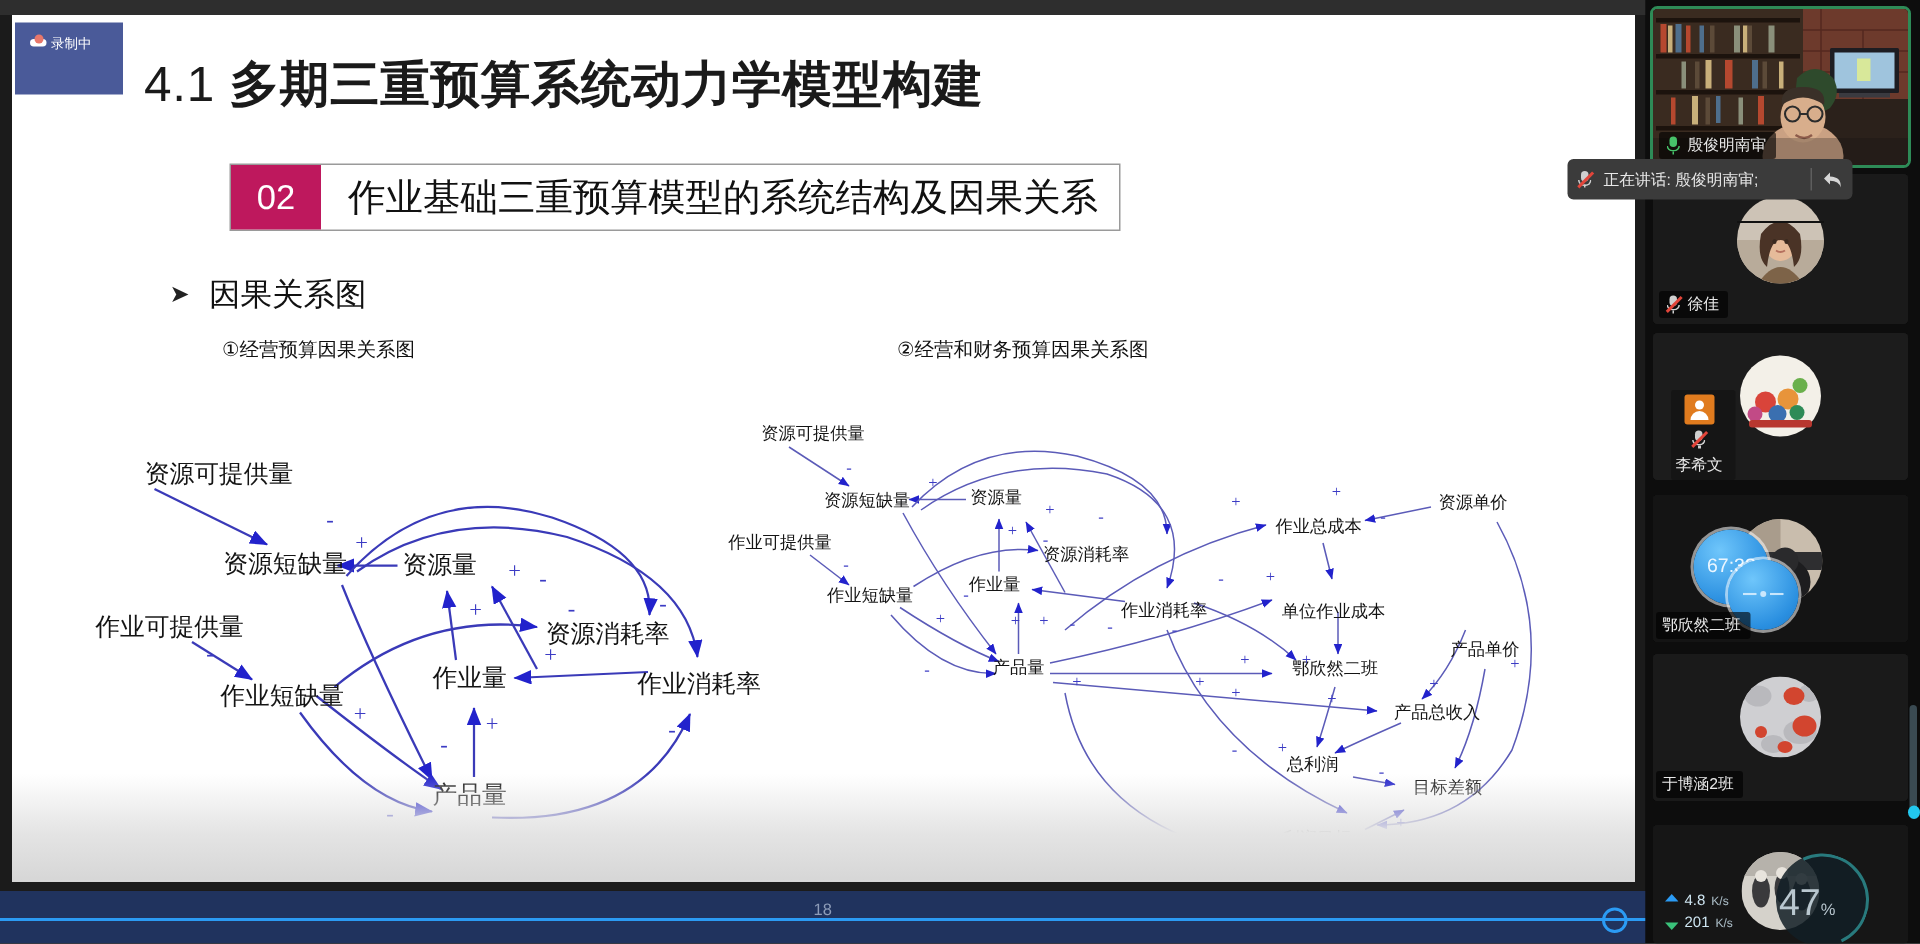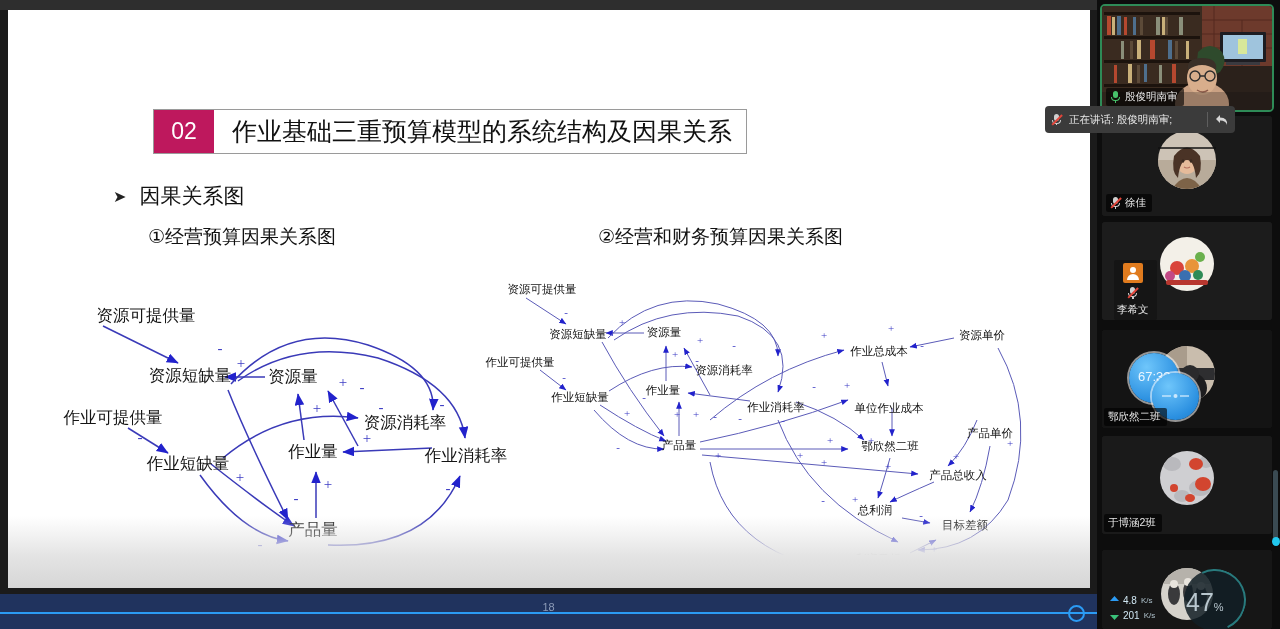--- a/index.html
+++ b/index.html
@@ -31,21 +31,21 @@
       border:1px solid #9a9a9a; background:#fff; }
   .section-num { width:60px; background:#be185d; color:#fff; font-size:23px;
       display:flex; align-items:center; justify-content:center; }
   .section-txt { padding:0 14px 0 18px; display:flex; align-items:center; font-size:25px;
       color:#111; white-space:nowrap; font-weight:500; }
 
   .bullet { position:absolute; left:105px; top:172px; font-size:21px; color:#111;
       display:flex; align-items:center; gap:13px; white-space:nowrap; }
   .arrowhead { color:#222; font-size:16px; }
 
-  .cap { position:absolute; font-size:19px; color:#111; white-space:nowrap; }
+  .cap { position:absolute; font-size:13px; color:#111; white-space:nowrap; }
   #cap1 { left:140px; top:214px; }
   #cap2 { left:590px; top:214px; }
 
   .diagram { position:absolute; }
   #d1 { left:20px; top:250px; width:530px; height:320px; }
   #d2 { left:470px; top:240px; width:620px; height:340px; }
 
   .node { position:absolute; transform:translate(-50%,-50%); white-space:nowrap;
       color:#141414; font-family:"Liberation Serif","DejaVu Serif",serif; }
   #d1 .node { font-size:16.5px; }
@@ -128,21 +128,29 @@
 </head>
 <body>
 
 <div id="root">
 
   <div id="stage">
     <div id="topbar"></div>
 
     <div id="slide">
 
-
+      <div class="rec-badge">
+        <span class="rec-cloud"></span>
+        <span>录制中</span>
+      </div>
+
+      <div class="slide-title">
+        <span class="num">4.1</span>
+        <span class="tt">多期三重预算系统动力学模型构建</span>
+      </div>
 
       <div class="section-box">
         <div class="section-num">02</div>
         <div class="section-txt">作业基础三重预算模型的系统结构及因果关系</div>
       </div>
 
       <div class="bullet">
         <span class="arrowhead">➤</span>
         <span>因果关系图</span>
       </div>

